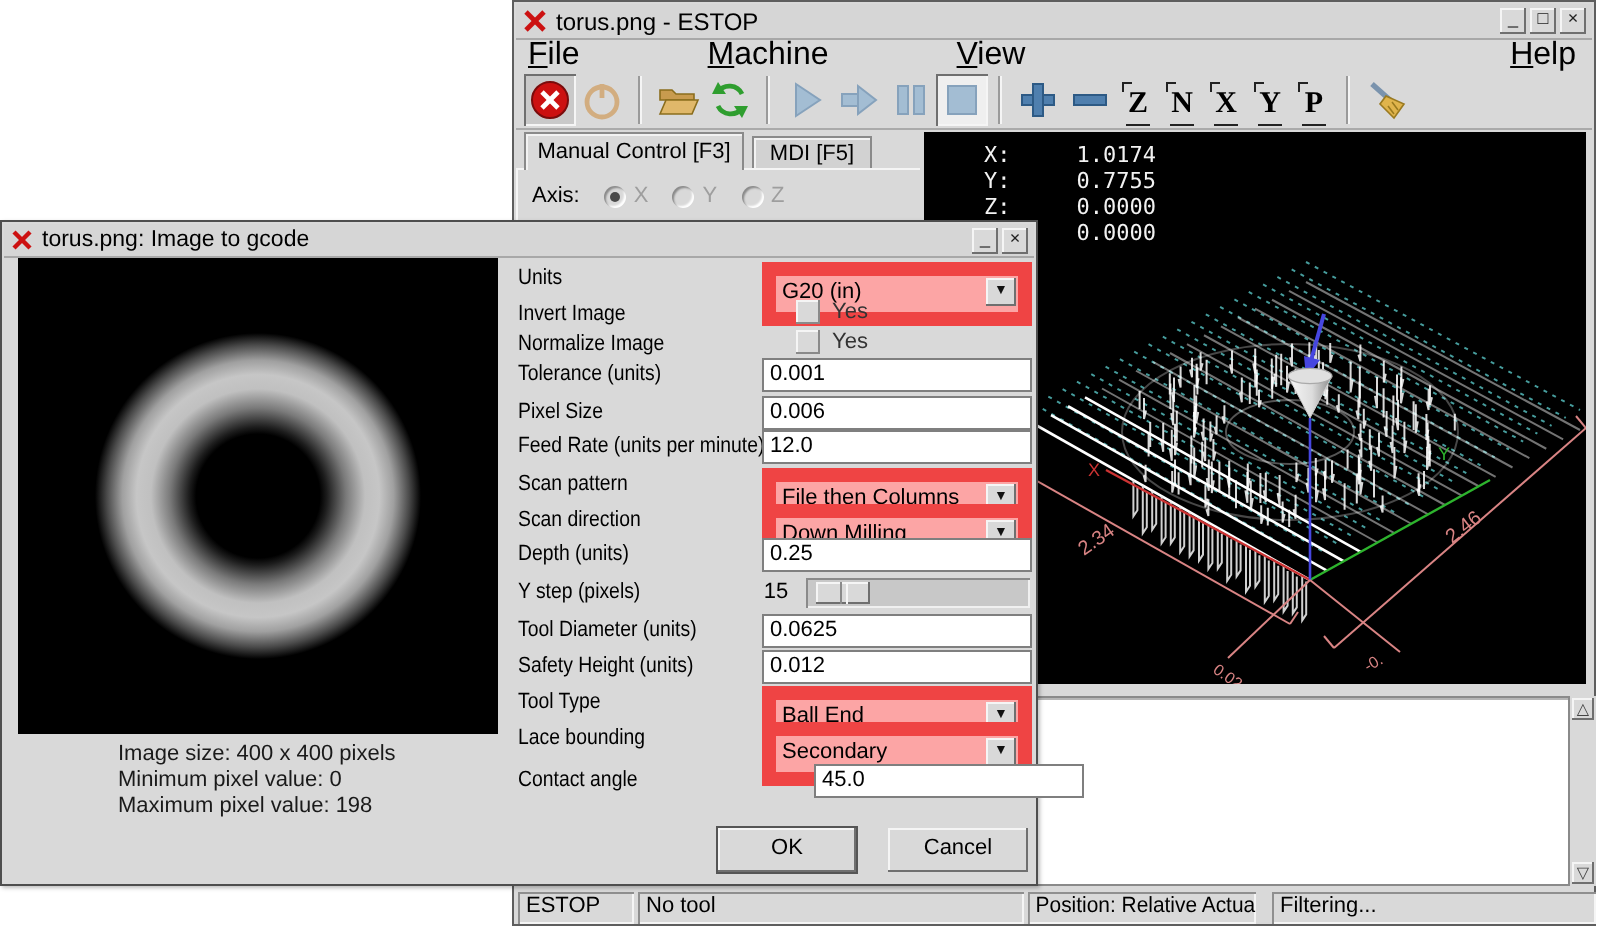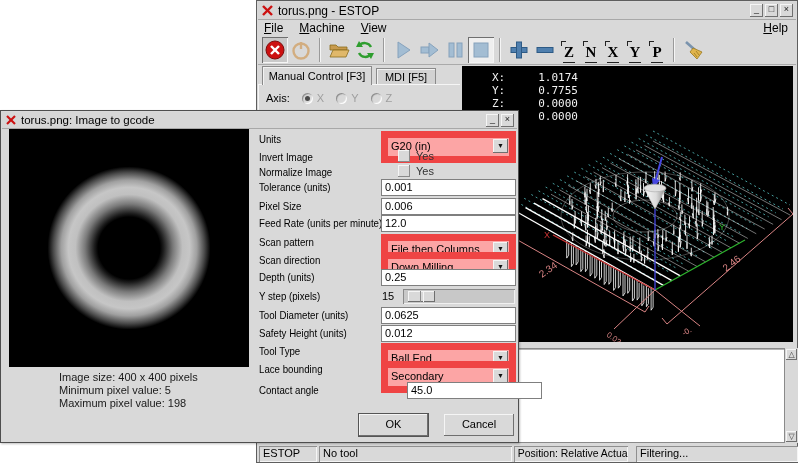--- a/index.html
+++ b/index.html
@@ -13,21 +13,21 @@
   #axis-window { position:absolute; left:256px; top:0; width:542px; height:463px;
     background:#d9d9d9; border:1px solid #5e5e5e; }
   .titlebar { position:absolute; left:1px; right:1px; top:1px; height:18px;
     background:#d6d6d6; border-bottom:1px solid #a8a8a8; display:flex; align-items:center; padding:0 3px; }
   .titlebar .ttext { font-size:12px; color:#000; margin-left:4px; white-space:nowrap; }
   .winbtns { margin-left:auto; display:flex; gap:2px; }
   .winbtn { width:13px; height:13px; background:#d9d9d9; font-size:9px; line-height:11px;
     text-align:center; color:#222; }
 
   .menubar { position:absolute; left:1px; right:1px; top:20px; height:14px; display:flex;
-    align-items:center; font-size:12px; padding-left:6px; }
+    align-items:center; font-size:16px; padding-left:6px;gap:48px; }
   .menu-item { display:inline-block; margin-right:16px; cursor:default; }
   .menu-item::first-letter { text-decoration: underline; }
   .menu-help { margin-left:auto; margin-right:8px; }
 
   .toolbar { position:absolute; left:1px; right:1px; top:35px; height:29px; display:flex;
     align-items:center; padding-left:4px; border-bottom:1px solid #aaa; }
   .tbtn { width:26px; height:26px; display:flex; align-items:center; justify-content:center; flex:0 0 auto; }
   .tsep { width:2px; height:24px; border-left:1px solid #9a9a9a; border-right:1px solid #f5f5f5; margin:0 5px; flex:0 0 auto;}
   .tbtn.pressed { background:#c9c9c9; box-shadow: inset 1px 1px 0 #6f6f6f, inset -1px -1px 0 #f5f5f5; }
   .tbtn.active  { background:#efefef; box-shadow: inset 1px 1px 0 #6f6f6f, inset -1px -1px 0 #f5f5f5; }
@@ -520,21 +520,21 @@
         <span class="winbtn raised">_</span>
         <span class="winbtn raised">×</span>
       </span>
     </div>
 
     <div id="src-image">
       <div class="torus"></div>
     </div>
     <div id="img-info">
         <div>Image size: 400 x 400 pixels</div>
-        <div>Minimum pixel value: 5</div>
+        <div>Minimum pixel value: 0</div>
         <div>Maximum pixel value: 198</div>
       </div>
 
     <div id="dialog-form">
         <div class="flabel" style="top: 22px;">Units</div>
         <div class="fctrl-select" style="top: 20px;">
           <span class="stext">G20 (in)</span>
           <span class="sarrow">▼</span>
         </div>
         <div class="flabel" style="top: 40px;">Invert Image</div>

